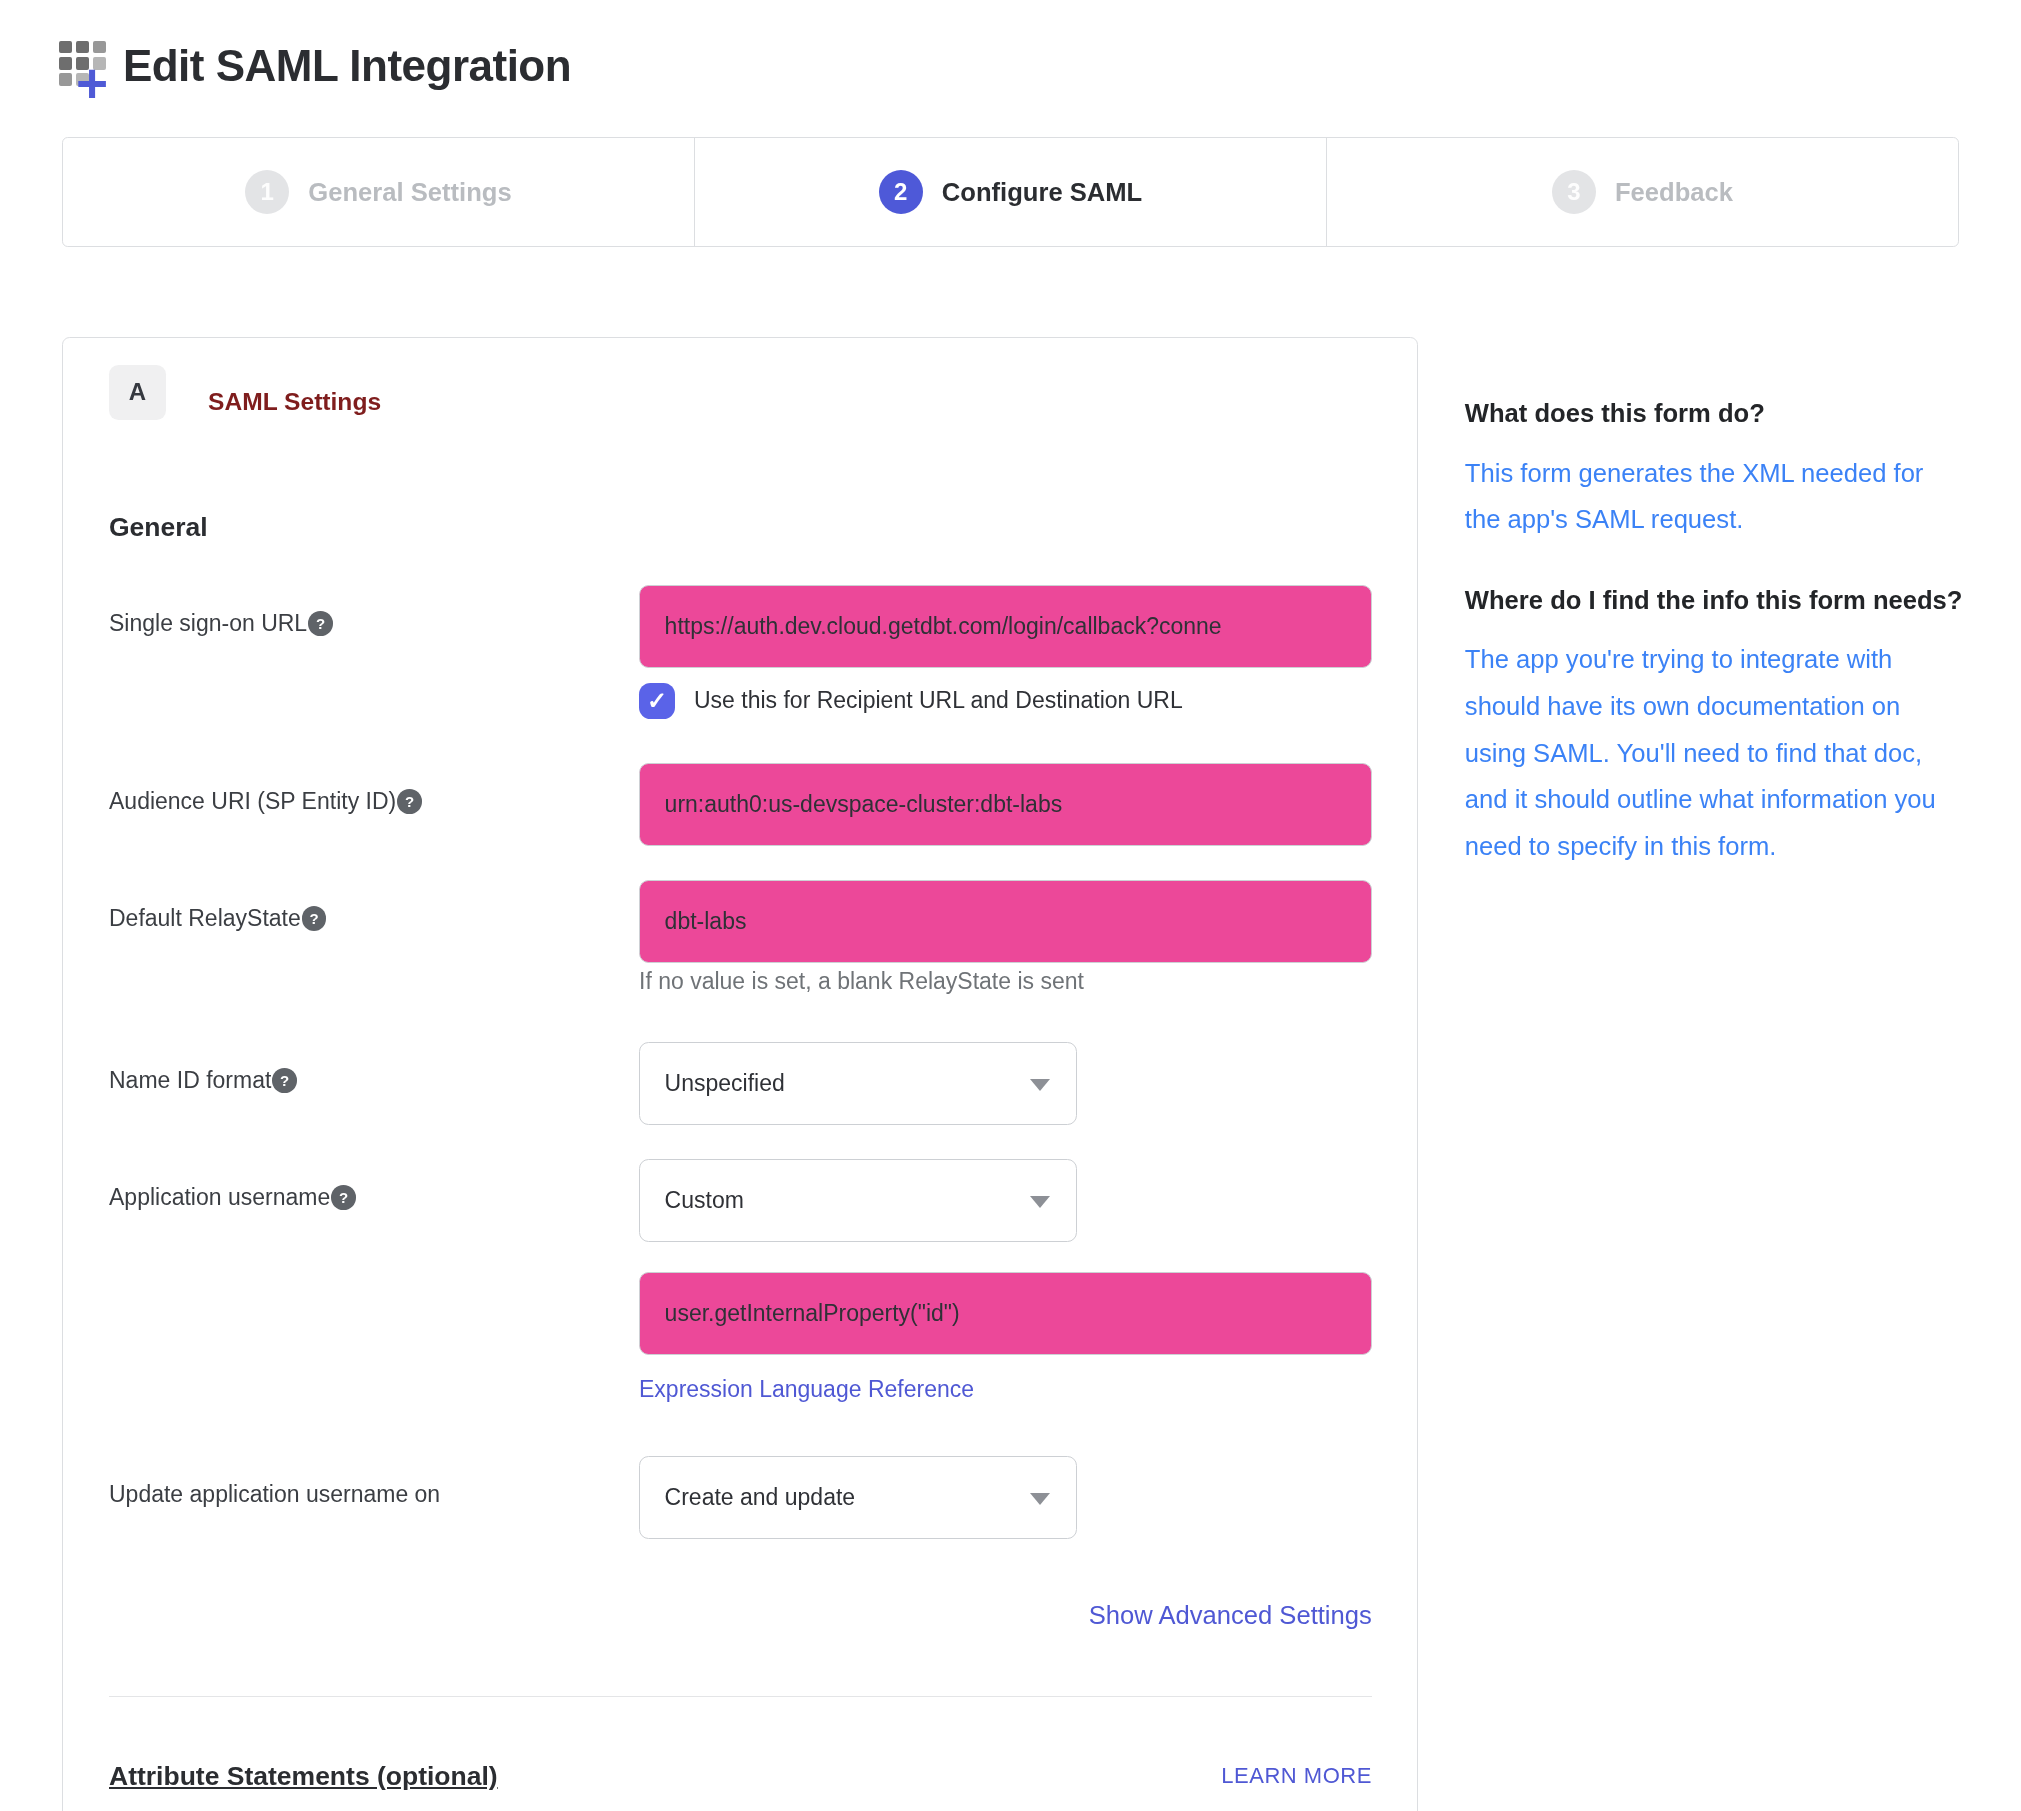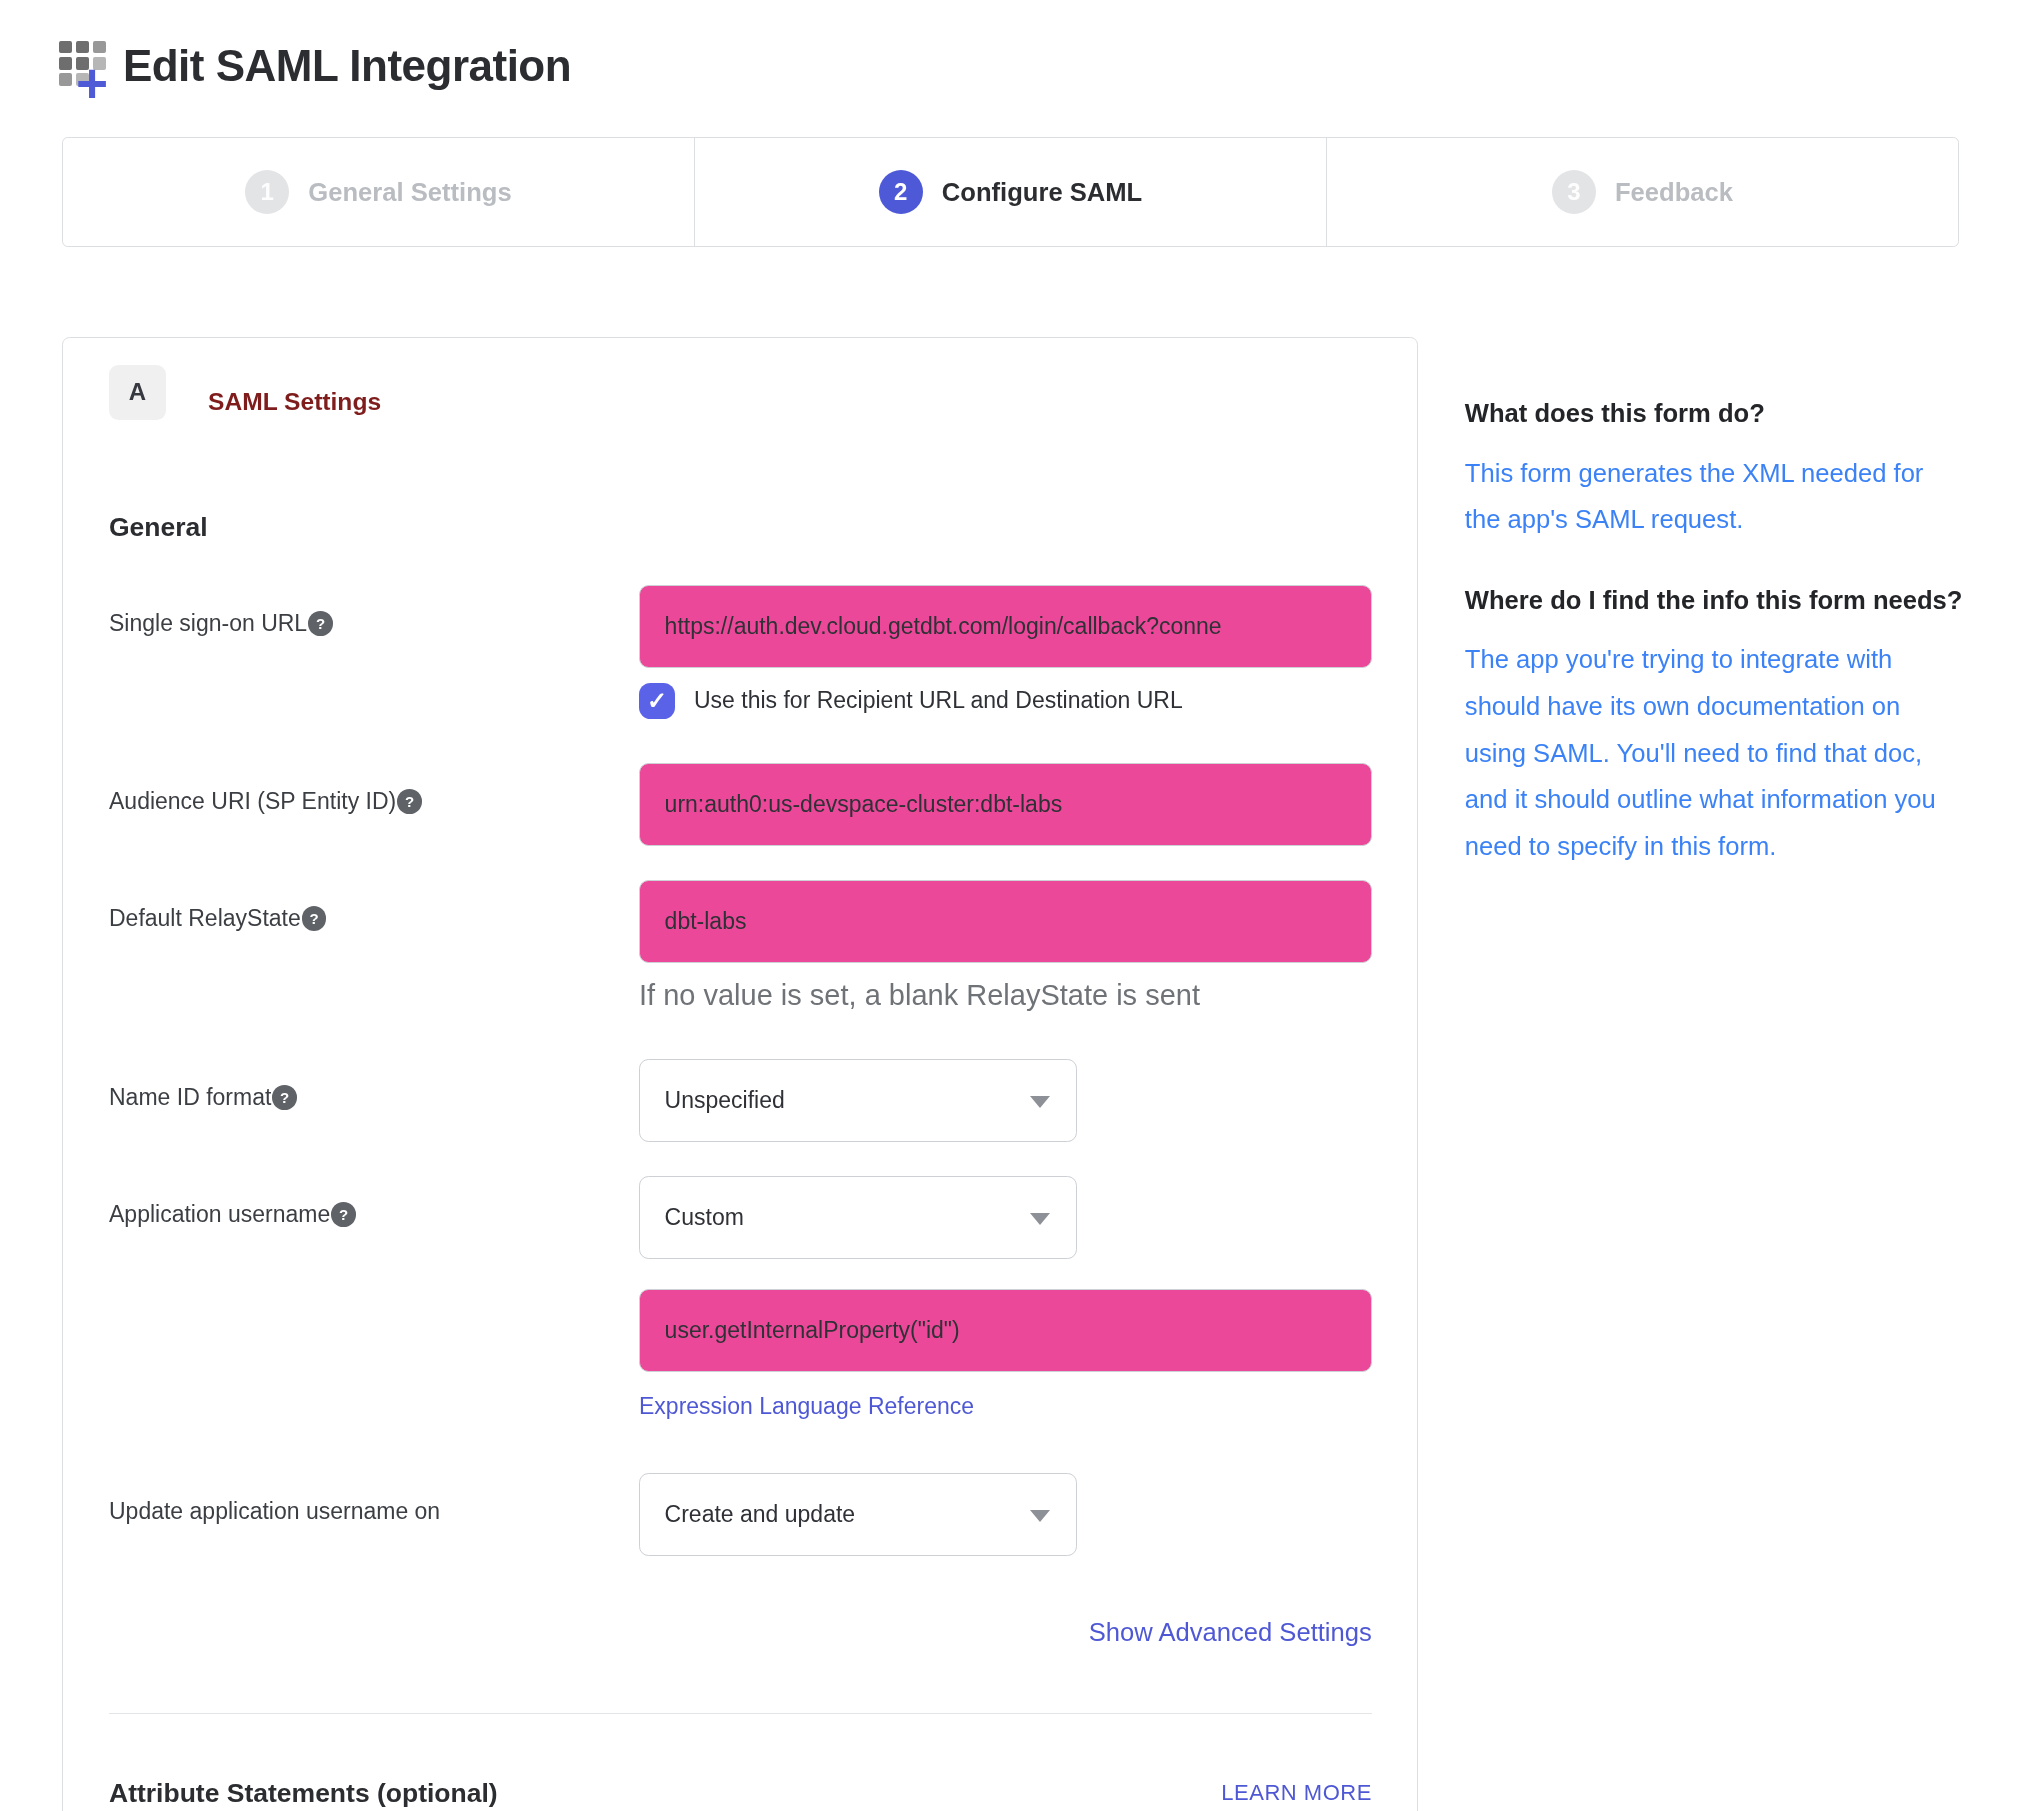--- a/index.html
+++ b/index.html
@@ -65,40 +65,40 @@
     background: #fff; }
   .select .caret { position: absolute; right: 26.5px; top: 50%; margin-top: -4.7px; width: 0; height: 0;
     border-left: 10.4px solid transparent; border-right: 10.4px solid transparent; border-top: 12.3px solid #8d9096; }
 
   .checkbox-row { display: flex; align-items: center; gap: 19px; margin-top: 15px; }
   .checkbox { width: 36px; height: 36px; border-radius: 11.4px; background: #5a63e8; color: #ffffff;
     display: flex; align-items: center; justify-content: center; font-size: 24px; font-weight: 800;
     cursor: pointer; flex: 0 0 auto; }
   .checkbox-label { font-size: 23px; color: #2f3136; }
 
-  .helper-text { font-size: 29px; color: #6f7377; margin-top: 16px; }
+  .helper-text { font-size: 23px; color: #6f7377; margin-top: 5px; }
 
   .inline-link { color: #4f58d4; font-size: 23px; text-decoration: none; cursor: pointer; display: inline-block; }
 
   .m-row1 { margin-top: 42px; }
   .m-row2 { margin-top: 44px; }
   .m-row3 { margin-top: 34px; }
   .m-row4 { margin-top: 47px; }
   .m-row5 { margin-top: 34px; }
   .m-custom { margin-top: 30px; }
   .m-link { margin-top: 21px; }
   .m-row6 { margin-top: 53px; }
 
   .advanced-row { text-align: right; margin-top: 62px; }
   .advanced-link { color: #4f58d4; font-size: 25.6px; text-decoration: none; cursor: pointer; }
 
   .divider { border-top: 0.9px solid #e4e5e7; margin-top: 66px; }
 
   .attr-header { display: flex; align-items: center; justify-content: space-between; margin-top: 64px; }
-  .attr-title { font-size: 26.5px; font-weight: 700; color: #2b2d31; }
+  .attr-title { font-size: 26.5px; font-weight: 700; color: #2b2d31; text-decoration: underline; }
   .learn-more { font-size: 22px; font-weight: 400; color: #4f58d4; letter-spacing: 0.5px;
     text-decoration: none; cursor: pointer; }
 
   
   .sidebar { width: 502px; margin-left: 47px; padding-top: 59px; }
   .sidebar h3 { font-size: 25.6px; font-weight: 700; color: #232528; line-height: 1.35; margin-bottom: 19px; }
   .sidebar p { font-size: 25.6px; color: #3b82f6; line-height: 1.82; margin-bottom: 40px; }
 </style>
 </head>
 <body>

